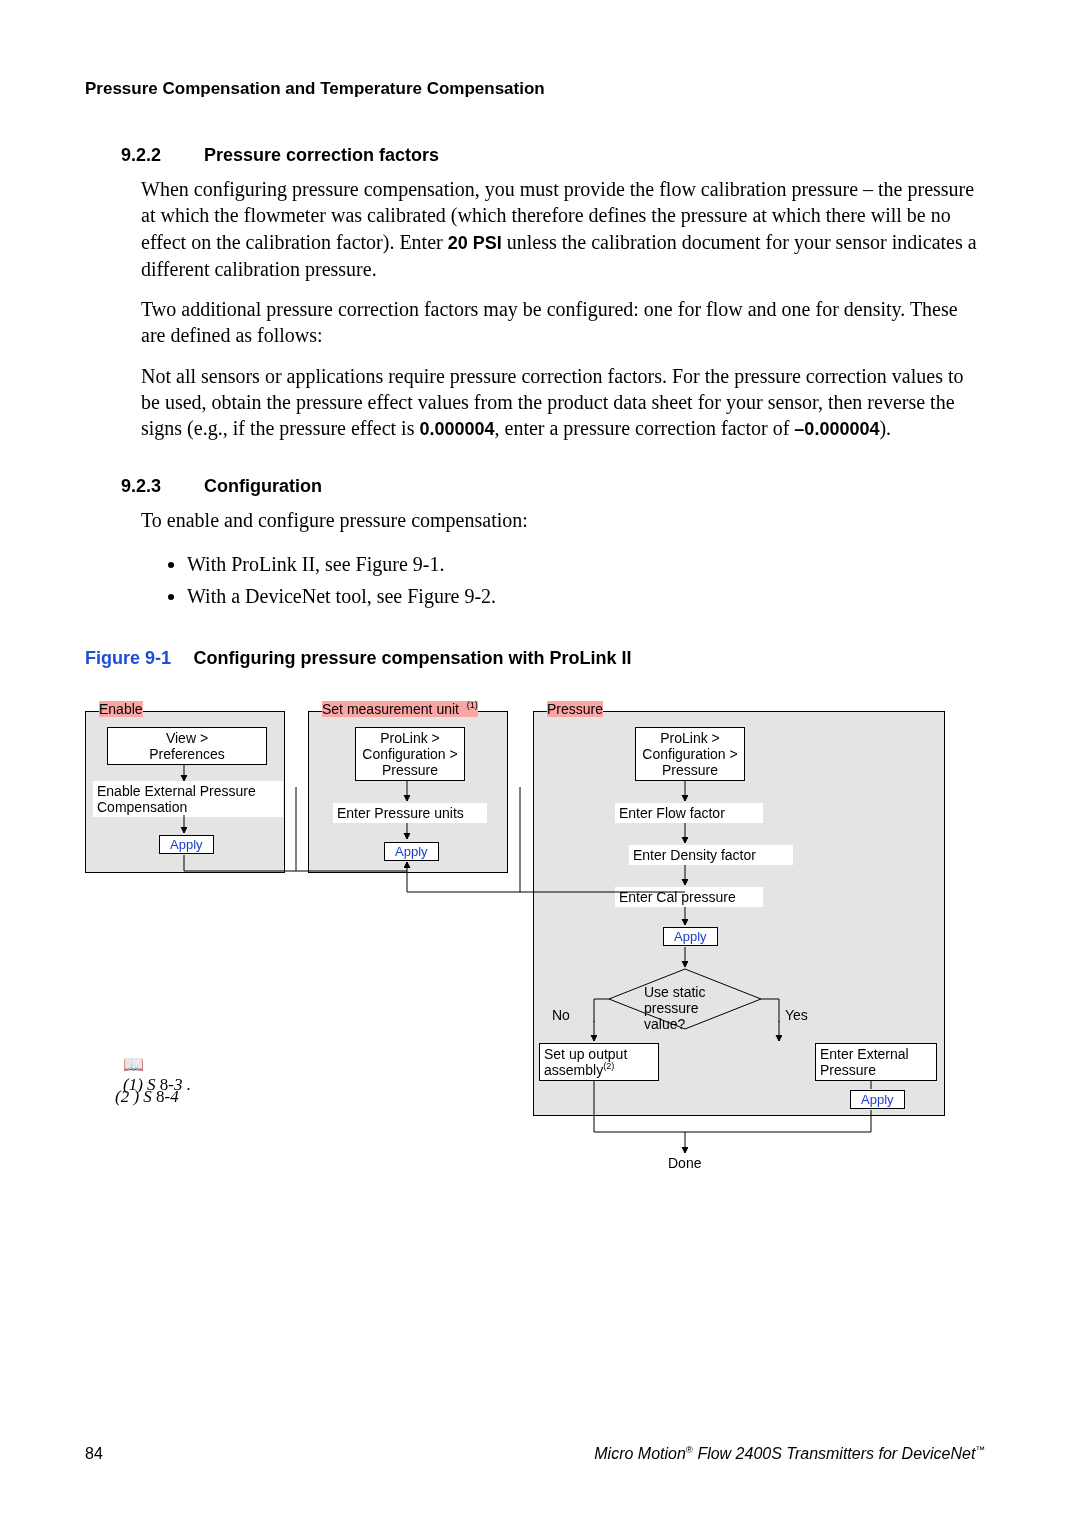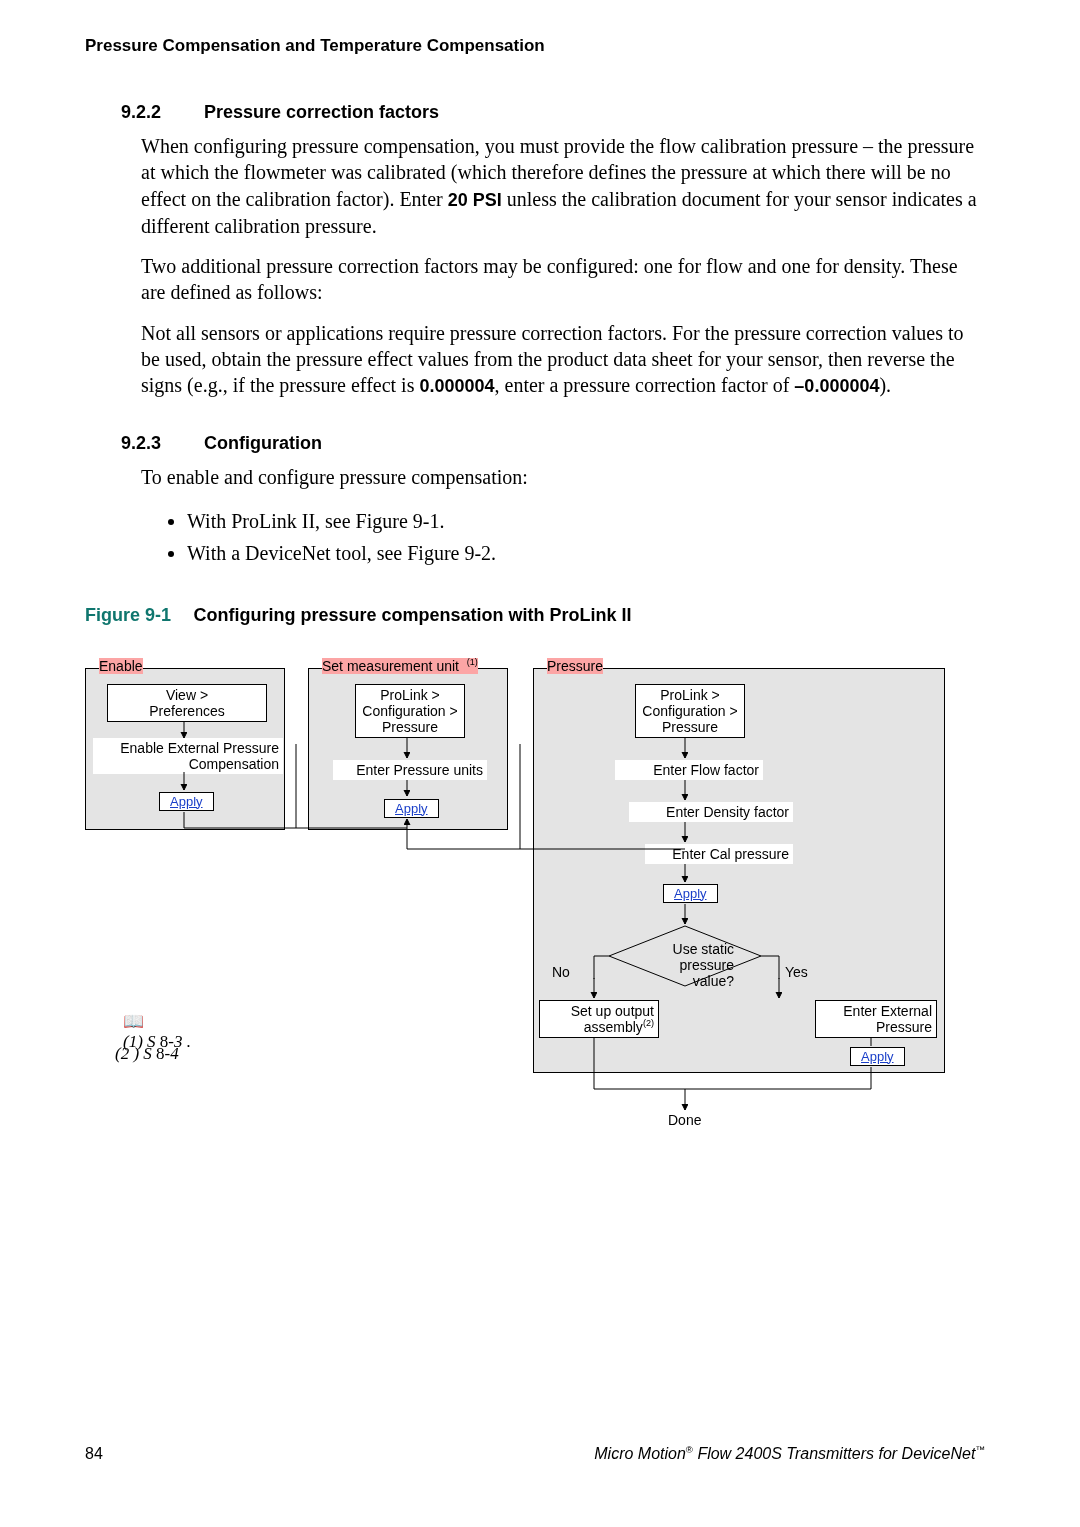--- a/index.html
+++ b/index.html
@@ -1,36 +1,36 @@
 <!DOCTYPE html>
 <html><head>
 <meta charset="utf-8">
 <style>
   html,body{margin:0;padding:0;background:#fff;color:#000;font-family:"Times New Roman",Times,serif}
   body{width:1080px;min-height:1527px;position:relative}
-  .page{padding:36px 95px 0 85px}
+  .page{padding:79px 95px 0 85px}
   .hsans{font-family:Arial,Helvetica,sans-serif;font-weight:700}
   .running{font-size:17px;margin-bottom:46px}
   .secnum{display:inline-block;width:78px;vertical-align:top}
   .sechead{font-size:18px;margin:0 0 10px 36px}
   .body{font-size:20px;line-height:1.32;margin:0 0 14px 56px}
   .ul{margin:6px 0 14px 56px;padding-left:46px}
   .ul li{font-size:20px;line-height:1.6;list-style:disc}
   sup{font-size:.65em;line-height:0}
   .figcap{font-size:18px;margin:36px 0 18px 0}
-  .figlabel{color:#0f766e;font-family:Arial,Helvetica,sans-serif;font-weight:700;margin-right:18px}
+  .figlabel{color:#1d4ed8;font-family:Arial,Helvetica,sans-serif;font-weight:700;margin-right:18px}
   .bold{font-weight:700}
 
   
   .chart{position:relative;margin:14px 0 0 0;height:500px;font-family:Arial,Helvetica,sans-serif;font-size:14px}
   .panel{position:absolute;background:#e4e4e4;border:1px solid #000}
-  .plain{position:absolute;background:#fff;text-align:right;padding:2px 4px}
+  .plain{position:absolute;background:#fff;text-align:left;padding:2px 4px}
   .plain.bordered{border:1px solid #000}
   .title{position:absolute;background:#fca5a5;font-size:14px}
-  .btn{position:absolute;border:1px solid #000;background:#fff;color:#1a3fc9;text-decoration:underline;font-size:13px;padding:1px 10px}
+  .btn{position:absolute;border:1px solid #000;background:#fff;color:#1a3fc9;font-size:13px;padding:1px 10px}
   .freetext{position:absolute;font-size:14px}
   .footn{position:absolute;font-family:"Times New Roman",serif;font-style:italic;font-size:17px}
 
   
   .chart svg{position:absolute;left:0;top:0}
   .chart svg line, .chart svg path, .chart svg polygon{stroke:#000;fill:none}
   .chart svg .filled{fill:#000}
   .diamond{stroke:#000;fill:#fff}
 
   
@@ -99,21 +99,21 @@
 Configuration &gt;
 Pressure</div>
     <div class="plain" style="left:248px;top:116px;width:146px">Enter Pressure units</div>
     <div class="btn" style="left:299px;top:155px">Apply</div>
 
     <div class="plain bordered" style="left:550px;top:40px;width:100px;text-align:center;white-space:pre-line">ProLink &gt;
 Configuration &gt;
 Pressure</div>
     <div class="plain" style="left:530px;top:116px;width:140px">Enter Flow factor</div>
     <div class="plain" style="left:544px;top:158px;width:156px">Enter Density factor</div>
-    <div class="plain" style="left:560px;top:200px;width:140px">Enter Cal pressure</div>
+    <div class="plain" style="left:530px;top:200px;width:140px">Enter Cal pressure</div>
     <div class="btn" style="left:578px;top:240px">Apply</div>
 
     <div class="plain" style="left:555px;top:295px;width:90px;white-space:pre-line;background:transparent">Use static
 pressure value?</div>
     <div class="freetext" style="left:467px;top:320px">No</div>
     <div class="freetext" style="left:700px;top:320px">Yes</div>
 
     <div class="plain bordered" style="left:454px;top:356px;width:110px">
       <span>Set up output</span><br>
       <span>assembly</span><sup>(2)</sup>

